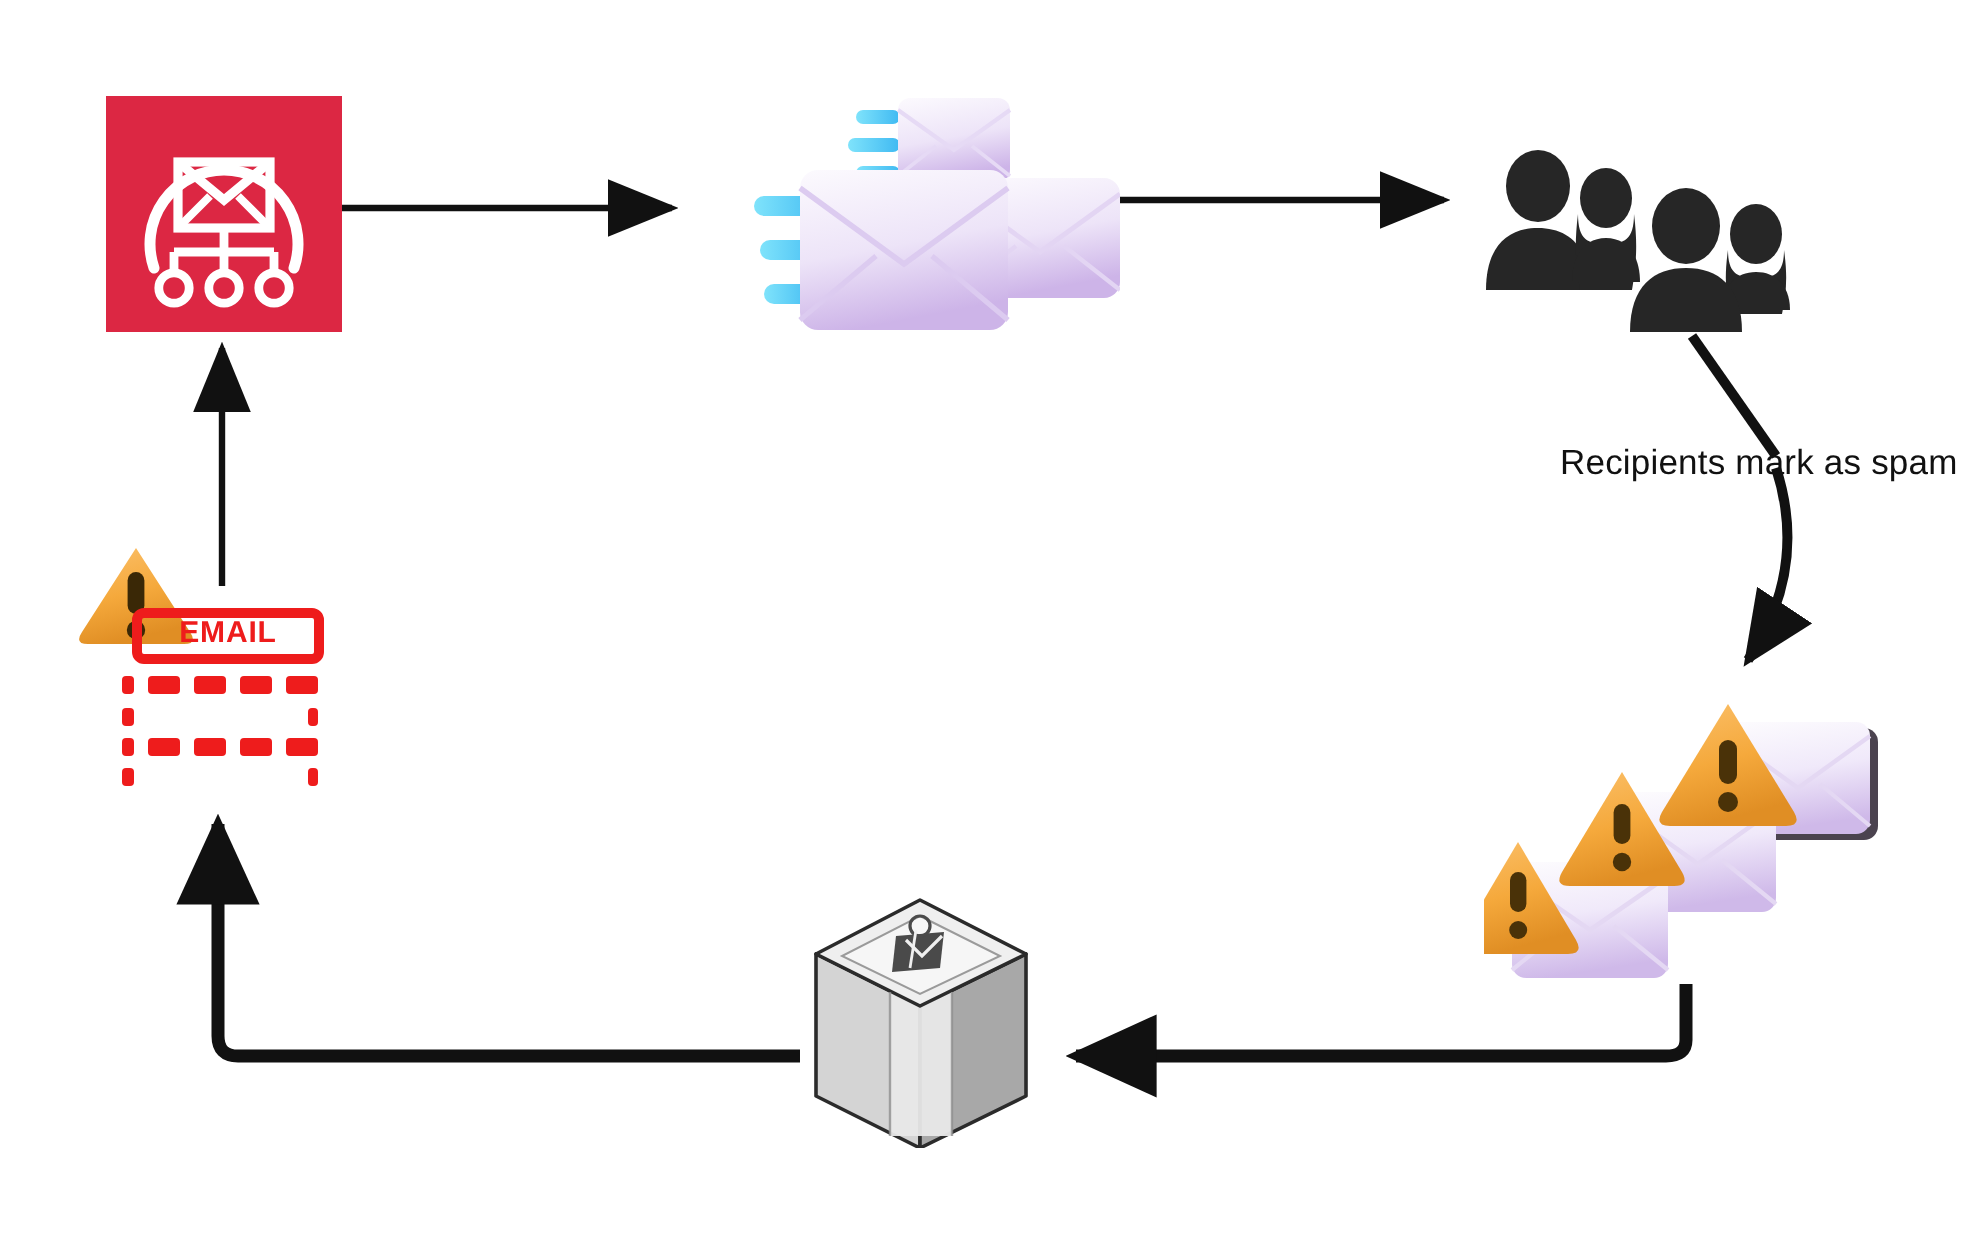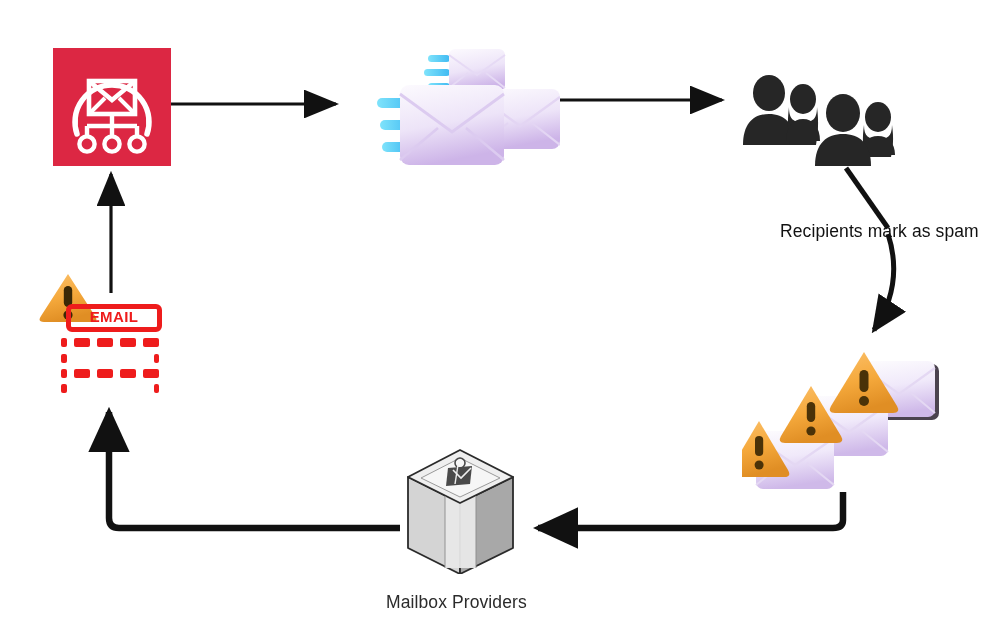--- a/index.html
+++ b/index.html
@@ -284,21 +284,20 @@
         <path d="M 50,24 L 74,22 L 72,40 L 48,42 Z" fill="#4A4A4A"></path>
         <path d="M 55,26 L 63,34 L 73,24" fill="none" stroke="#EFEFEF" stroke-width="1.6"></path>
         <circle cx="62" cy="19" r="5" fill="none" stroke="#4A4A4A" stroke-width="1.6"></circle>
         <path d="M 60,21 L 57,40" stroke="#EFEFEF" stroke-width="1.4" fill="none"></path>
       </g>
 
       <path d="M 47,52 L 47,124 M 78,52 L 78,124" stroke="#8f8f8f" stroke-width="1.2" fill="none" opacity="0.8"></path>
     </svg>
   </div>
 
-  <div class="diagram-label" id="label-mbp">Mailbox Providers</div>
 
   <div class="node" id="blocked-node">
 
     <div class="warn-tri" id="blocked-warn">
       <svg viewBox="0 0 60 54" width="60" height="54">
         <defs>
           <linearGradient id="triG2" x1="0" y1="0" x2="0.3" y2="1">
             <stop offset="0%" stop-color="#FBC06A"></stop>
             <stop offset="55%" stop-color="#F5A93C"></stop>
             <stop offset="100%" stop-color="#E08E24"></stop>

